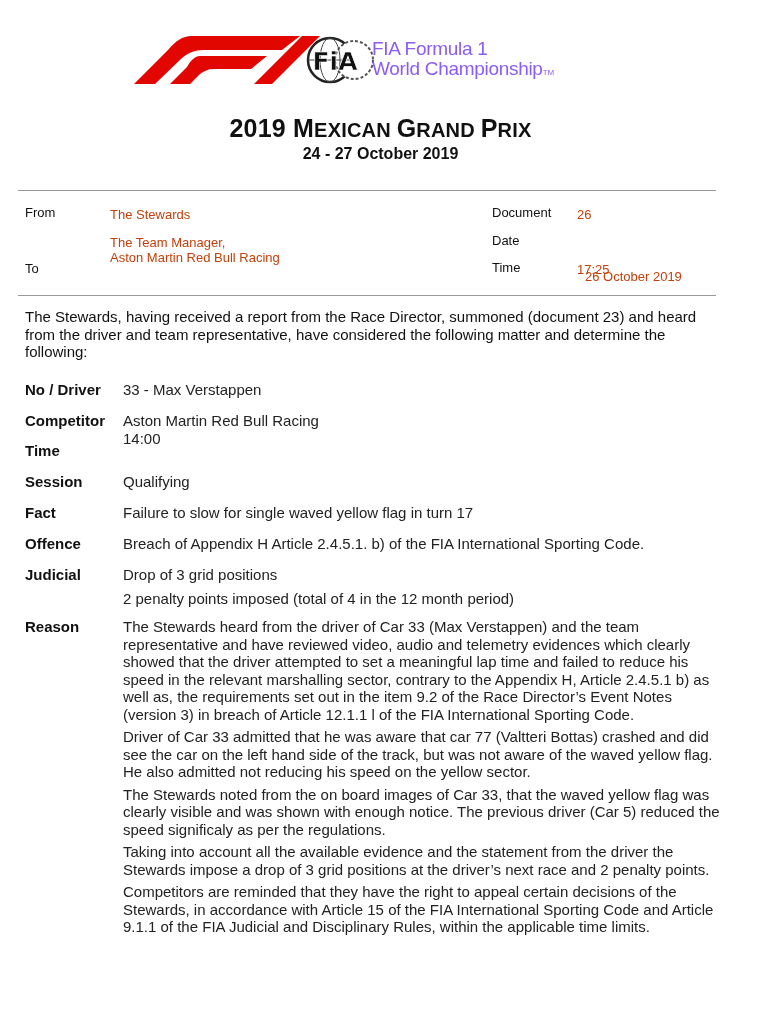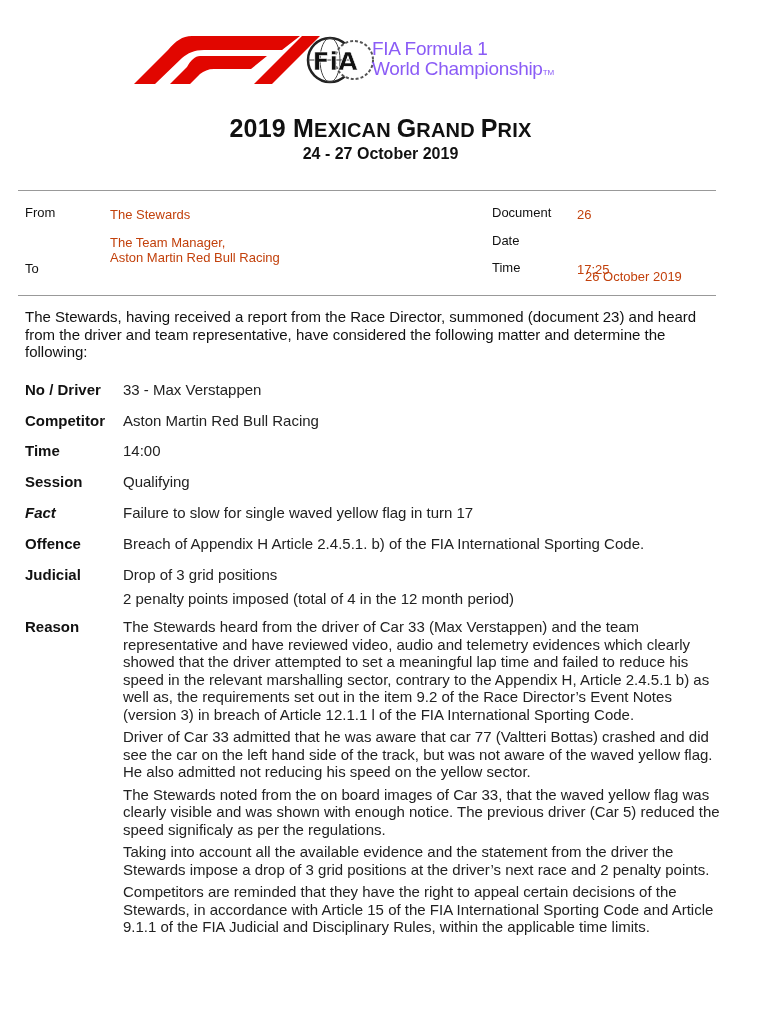--- a/index.html
+++ b/index.html
@@ -71,26 +71,26 @@
 
 <div class="intro">The Stewards, having received a report from the Race Director, summoned (document 23) and heard from the driver and team representative, have considered the following matter and determine the following:</div>
 
 <div class="row-label" style="top:381px;">No / Driver</div>
 <div class="row-value" style="top:381px;">33 - Max Verstappen</div>
 
 <div class="row-label" style="top:412px;">Competitor</div>
 <div class="row-value" style="top:412px;">Aston Martin Red Bull Racing</div>
 
 <div class="row-label" style="top:442px;">Time</div>
-<div class="row-value" style="top:442px;">14:00</div>
+<div class="row-value" style="top:430px;">14:00</div>
 
 <div class="row-label" style="top:473px;">Session</div>
 <div class="row-value" style="top:473px;">Qualifying</div>
 
-<div class="row-label" style="top:504px;font-style:italic;">Fact</div>
+<div class="row-label" style="top:504px;">Fact</div>
 <div class="row-value" style="top:504px;">Failure to slow for single waved yellow flag in turn 17</div>
 
 <div class="row-label" style="top:535px;">Offence</div>
 <div class="row-value" style="top:535px;">Breach of Appendix H Article 2.4.5.1. b) of the FIA International Sporting Code.</div>
 
 <div class="row-label" style="top:566px;">Judicial</div>
 <div class="row-value" style="top:566px;">Drop of 3 grid positions</div>
 <div class="row-value" style="top:590px;">2 penalty points imposed (total of 4 in the 12 month period)</div>
 
 <div class="row-label" style="top:618px;">Reason</div>

